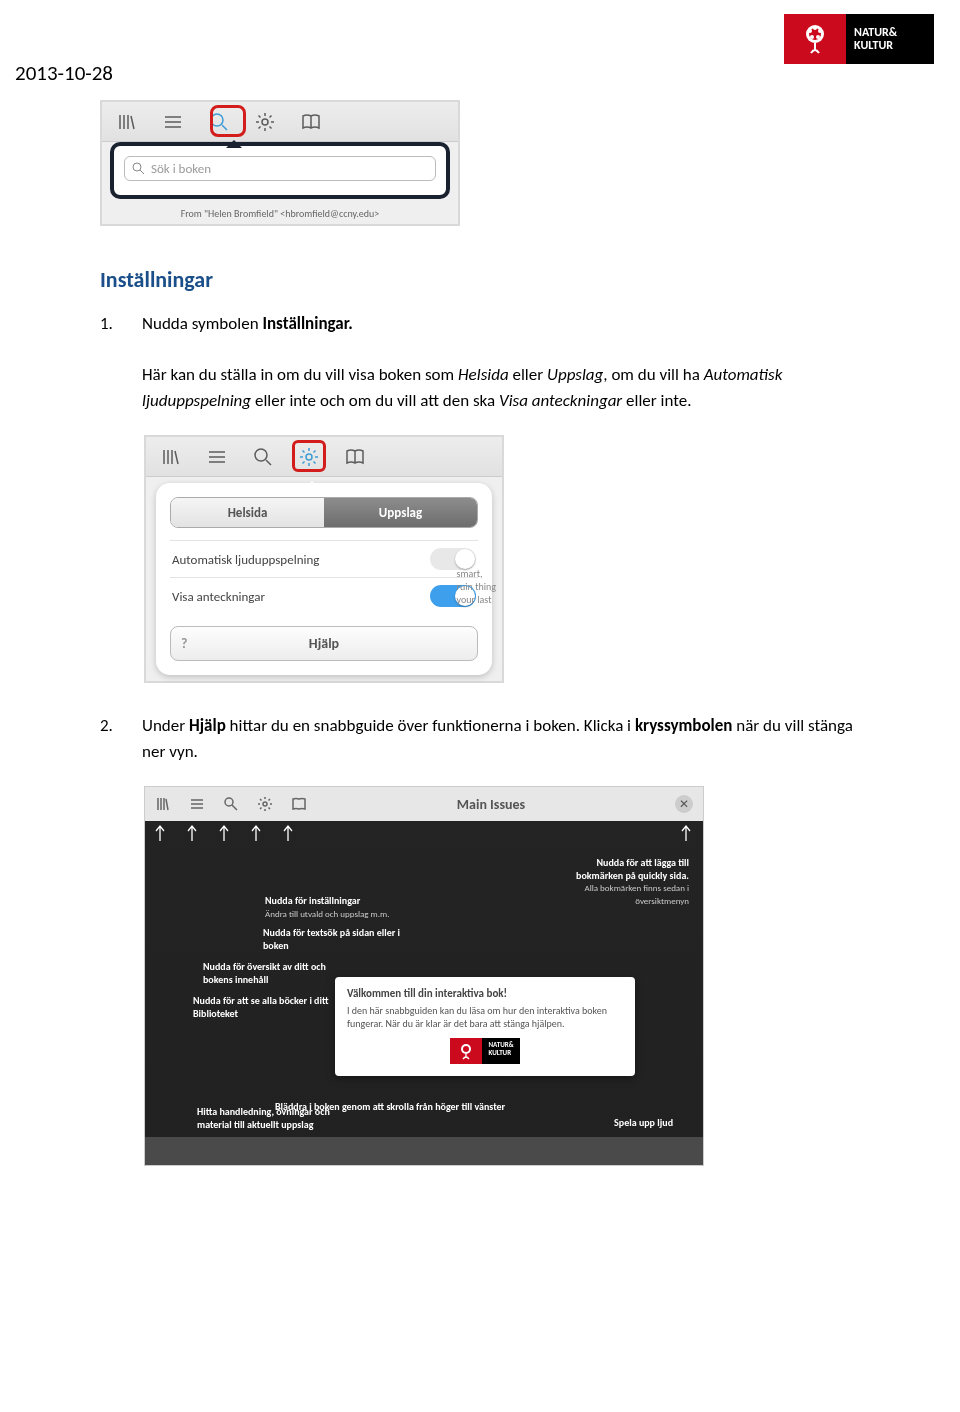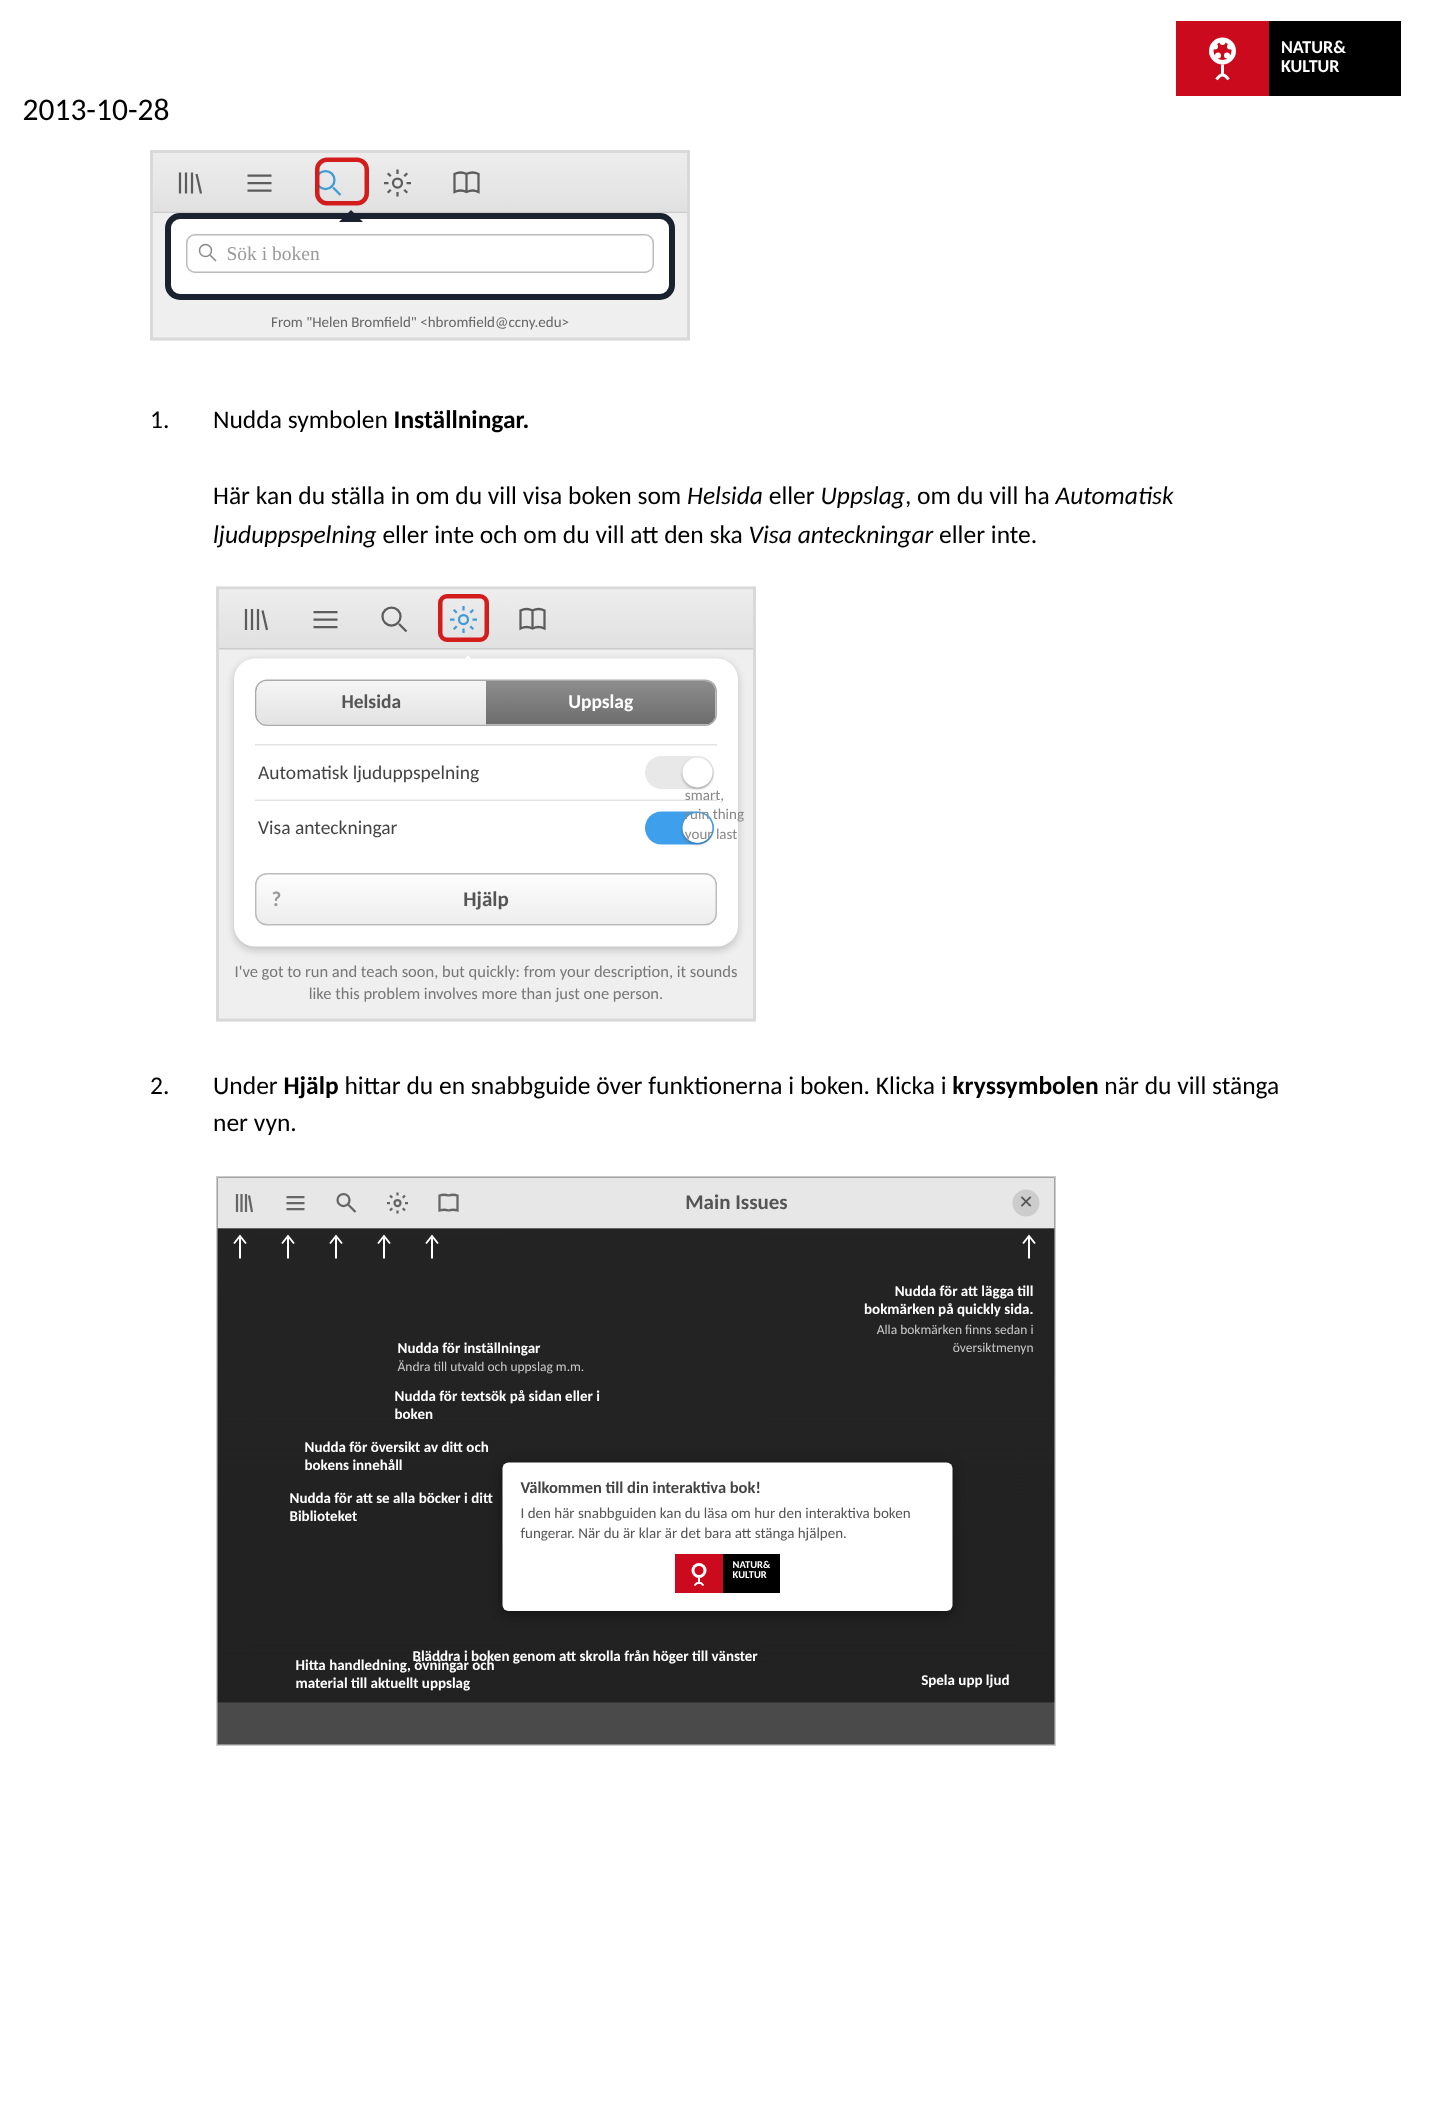--- a/index.html
+++ b/index.html
@@ -89,21 +89,21 @@
     position:absolute;
     top:-14px; left:112px;
     border:8px solid transparent;
     border-bottom-color:#1a2230;
   }
   .pop1 .searchbox {
     display:flex; 
     border:1px solid #bbb; border-radius:6px;
     padding:4px 6px; gap:6px;
     background:#fff;
-    font-size:13px; color:#9a9a9a;font-family:Liberation Serif, serif;
+    font-size:13px; color:#9a9a9a;
   }
   .pop1 .searchbox svg { width:14px;height:14px; stroke:#888; fill:none; }
   .fromline {
     font-size:10px; color:#666; text-align:center; margin:6px 0 4px;
   }
 
   .section-head {
     color:#1b4f8a; font-size:22px; margin:28px 0 18px;
   }
   ol.steps { list-style:none; padding-left:0; }
@@ -294,20 +294,21 @@
         <svg viewBox="0 0 14 14">
             <circle cx="6" cy="6" r="4"></circle>
             <path d="M9 9l4 4"></path>
           </svg>
         <span>Sök i boken</span>
       </div>
     </div>
     <div class="fromline">From "Helen Bromfield" &lt;hbromfield@ccny.edu&gt;</div>
   </div>
 
+  <h3 class="section-head">Inställningar</h3>
 
   <ol class="steps">
     <li>
       <span class="num">1.</span>
       <span class="txt">
         <span>Nudda symbolen </span><b>Inställningar.</b><br><br>
         <span>Här kan du ställa in om du vill visa boken som </span><i>Helsida</i><span> eller </span><i>Uppslag</i><span>, om du vill ha </span><i>Automatisk ljuduppspelning</i><span> eller inte och om du vill att den ska </span><i>Visa anteckningar</i><span> eller inte.</span>
       </span>
     </li>
   </ol>
@@ -363,21 +364,20 @@
       <div class="helpbtn">
         <span class="q">?</span>
         <span>Hjälp</span>
       </div>
       <div class="sidewords">
         <span>smart,</span><br>
         <span>ruin thing</span><br>
         <span>your last</span>
       </div>
     </div>
-    <div class="subcap">I've got to run and teach soon, but quickly: from your description, it sounds like this problem involves more than just one person.</div>
   </div>
 
   <ol class="steps" style="margin-top:30px;">
     <li>
       <span class="num">2.</span>
       <span class="txt">
         <span>Under </span><b>Hjälp</b><span> hittar du en snabbguide över funktionerna i boken. Klicka i </span><b>kryssymbolen</b><span> när du vill stänga ner vyn.</span>
       </span>
     </li>
   </ol>

